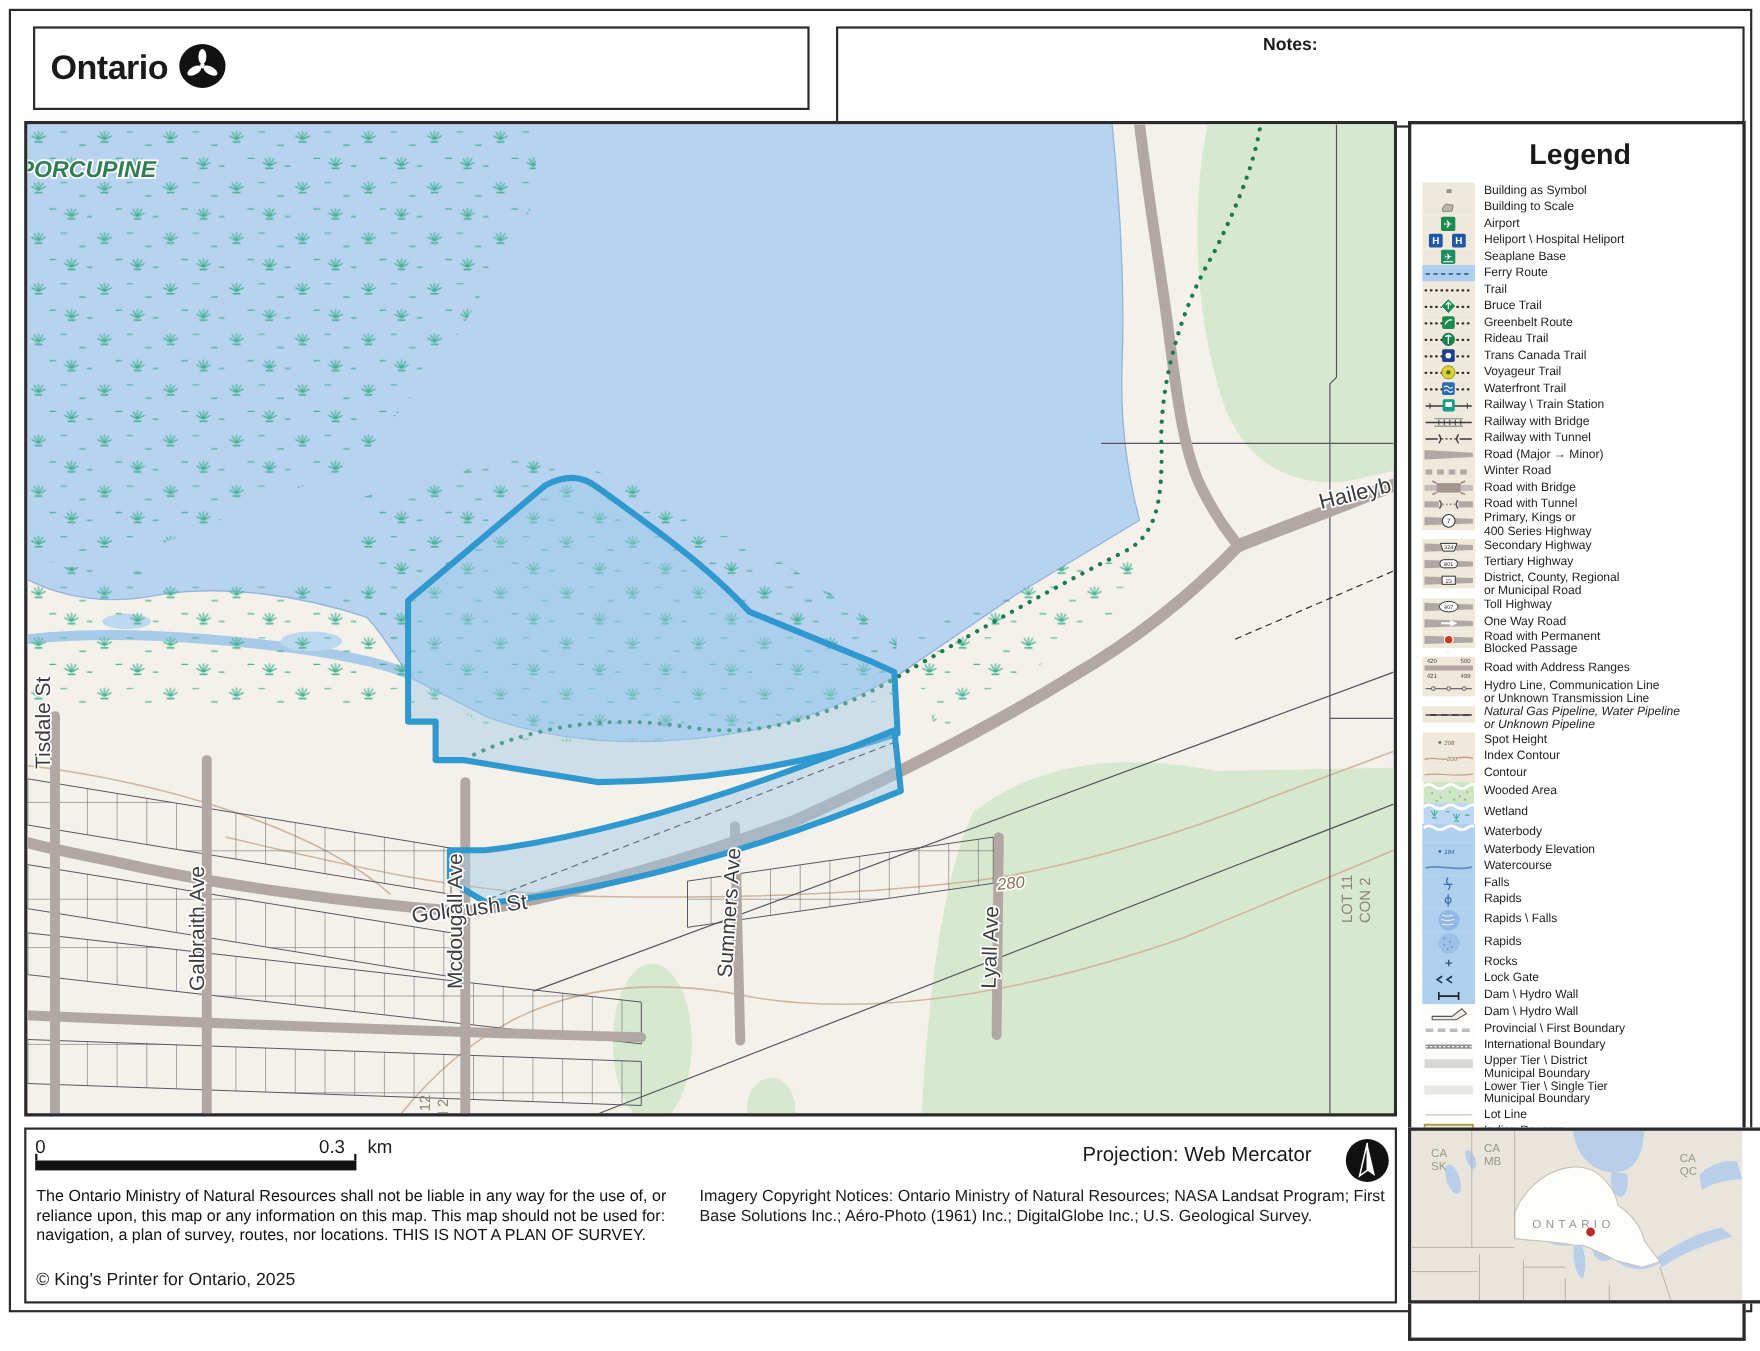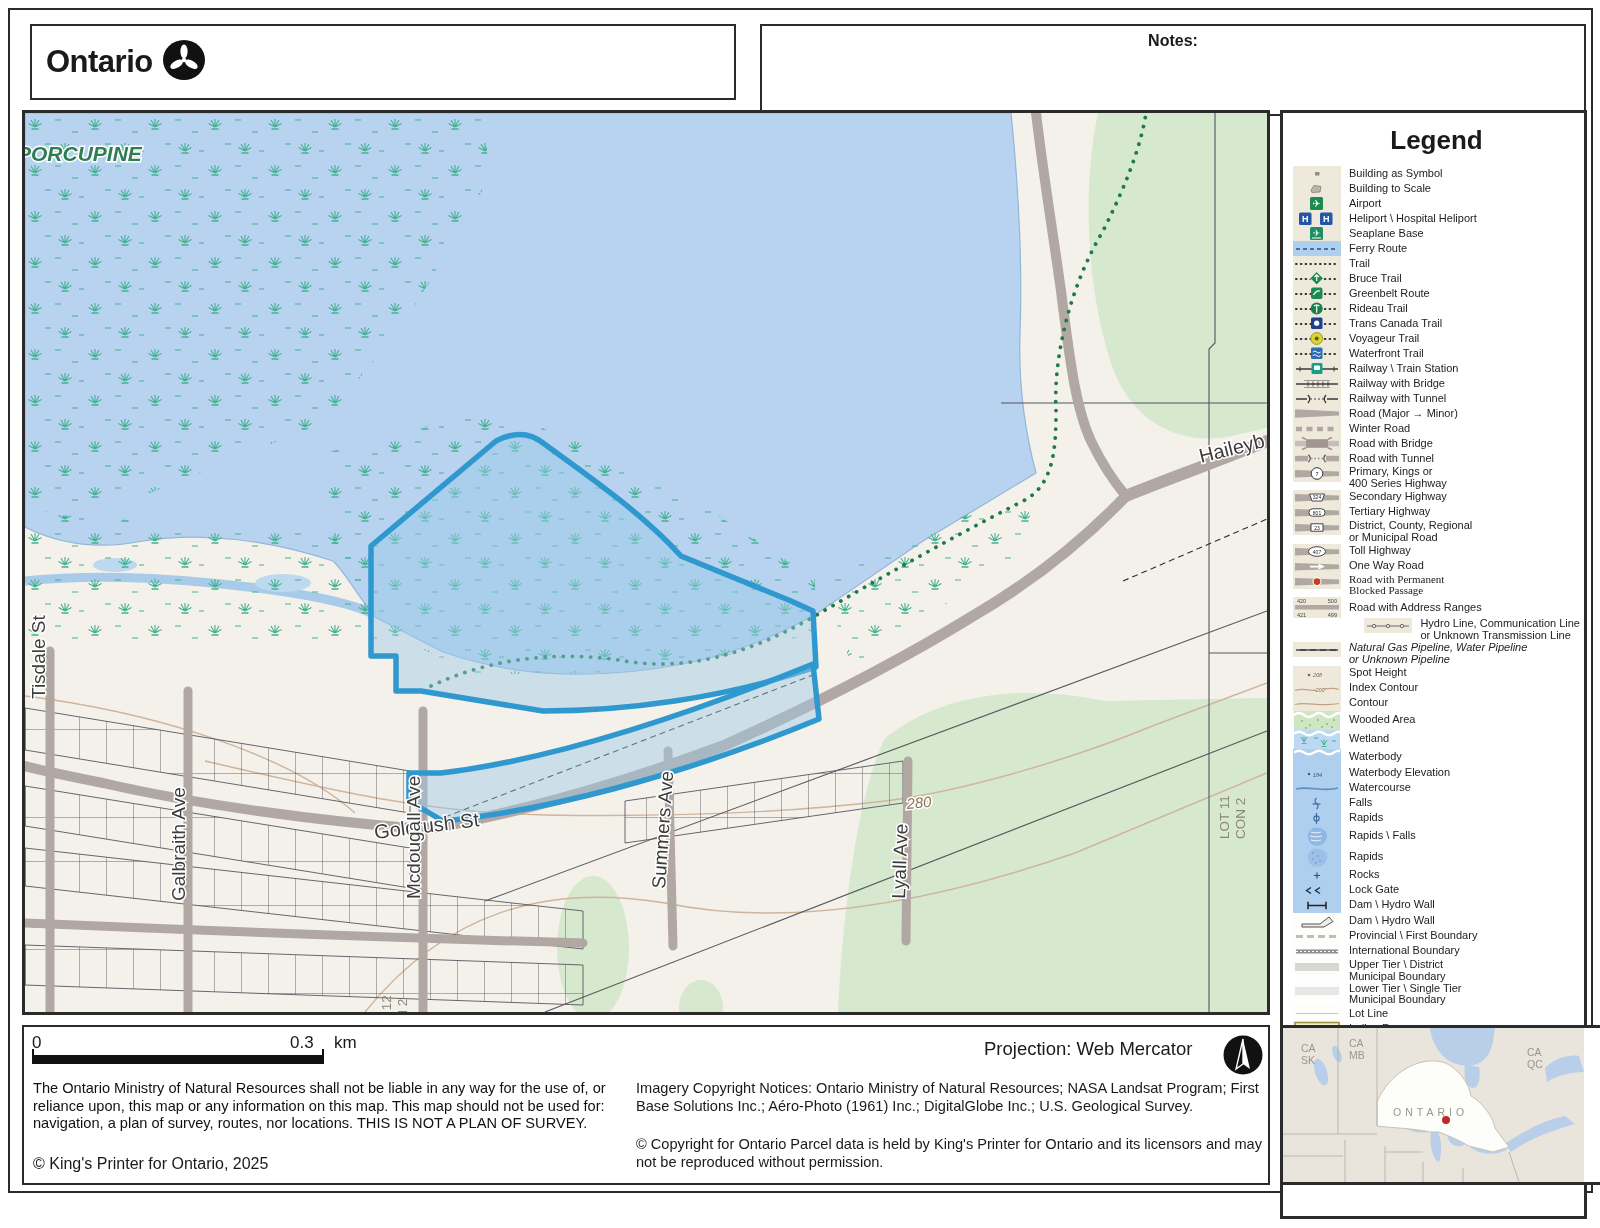--- a/index.html
+++ b/index.html
@@ -425,21 +425,21 @@
       </div>
       <div class="lg-row">
         <span class="lg-sym">
           <svg width="46" height="15" viewBox="0 0 46 15" style="display:block">
             <polygon points="1,4 45,5.5 45,10 1,11.5" fill="#b2a8a3"></polygon>
             <path d="M16,7.6 H28 M24.5,5.4 L29,7.6 L24.5,9.8" stroke="#fff" stroke-width="1.7" fill="none"></path>
           </svg>
         </span>
         <span class="lg-lbl">One Way Road</span>
       </div>
-      <div class="lg-row" style="min-height: 19px; font-family: Liberation Serif, serif;">
+      <div class="lg-row" style="min-height: 19px;">
         <span class="lg-sym">
           <svg width="46" height="15" viewBox="0 0 46 15" style="display:block">
             <polygon points="1,4 45,5.5 45,10 1,11.5" fill="#b2a8a3"></polygon>
             <circle cx="23" cy="7.6" r="4" fill="#c2401f" stroke="#fff" stroke-width="1.1"></circle>
           </svg>
         </span>
         <span class="lg-lbl">Road with Permanent
 Blocked Passage</span>
       </div>
       <div class="lg-row">
@@ -447,21 +447,21 @@
           <svg width="46" height="21" viewBox="0 0 46 21" style="display:block">
             <polygon points="1,8 45,8 45,12.5 1,12.5" fill="#b2a8a3"></polygon>
             <text x="3" y="6" font-size="5.5" fill="#444">420</text>
             <text x="43" y="6" font-size="5.5" text-anchor="end" fill="#444">500</text>
             <text x="3" y="19.5" font-size="5.5" fill="#444">421</text>
             <text x="43" y="19.5" font-size="5.5" text-anchor="end" fill="#444">499</text>
           </svg>
         </span>
         <span class="lg-lbl">Road with Address Ranges</span>
       </div>
-      <div class="lg-row" style="min-height: 19px; justify-content: flex-end;">
+      <div class="lg-row" style="min-height: 19px;">
         <span class="lg-sym">
           <svg width="46" height="15" viewBox="0 0 46 15" style="display:block">
             <path d="M2,8 H44" stroke="#6b6b6b" stroke-width="1"></path>
             <circle cx="9" cy="8" r="1.7" fill="#efe9dc" stroke="#6b6b6b"></circle>
             <circle cx="23" cy="8" r="1.7" fill="#efe9dc" stroke="#6b6b6b"></circle>
             <circle cx="37" cy="8" r="1.7" fill="#efe9dc" stroke="#6b6b6b"></circle>
           </svg>
         </span>
         <span class="lg-lbl">Hydro Line, Communication Line
 or Unknown Transmission Line</span>
@@ -722,21 +722,20 @@
   <div class="kings">© King's Printer for Ontario,   2025</div>
   <div class="projection">Projection: Web Mercator</div>
   <div class="north-arrow">
     <svg width="42" height="42" viewBox="0 0 42 42">
       <circle cx="21" cy="21" r="19.5" fill="#111"></circle>
       <path d="M21,5 L28,35 L21,30 Z" fill="#fff"></path>
       <path d="M21,5 L14,35 L21,30 Z" fill="#111" stroke="#fff" stroke-width="1.4"></path>
     </svg>
   </div>
   <div class="imagery">Imagery Copyright Notices: Ontario Ministry of Natural Resources; NASA Landsat Program; First Base Solutions Inc.; Aéro-Photo (1961) Inc.; DigitalGlobe Inc.; U.S. Geological Survey.</div>
-  <div class="parcel-cr">© Copyright for Ontario Parcel data is held by King's Printer for Ontario and its licensors and may not be reproduced without permission.</div>
  </div>
 </div>
 
 <div class="box inset-box">
 <svg width="301" height="154" viewBox="0 0 301 154" preserveAspectRatio="none">
   <rect width="301" height="154" fill="#e9e5dc"></rect>
   <g fill="#b9cfe9">
     <path d="M147,0 C149,17 159,33 177,37 C197,41 209,29 211,7 L212,0 Z"></path>
     <path d="M182,37 C180,51 184,60 190,60 C196,60 198,48 196,39 Z"></path>
     <ellipse cx="38" cy="44" rx="6" ry="14" transform="rotate(-18 38 44)"></ellipse>

